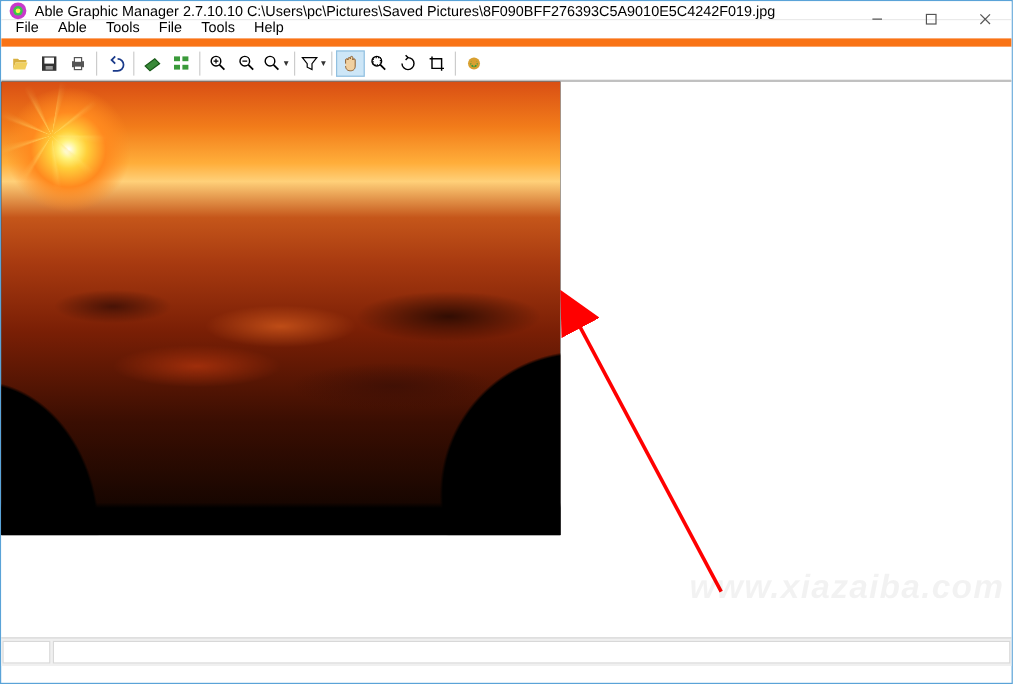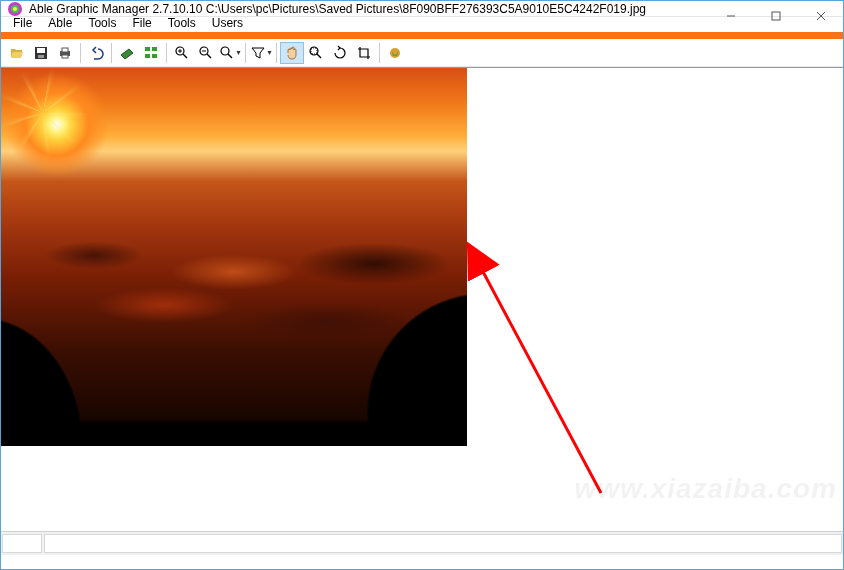--- a/index.html
+++ b/index.html
@@ -87,21 +87,21 @@
       </div>
   </div>
 </div>
 
 <div class="menubar">
   <span class="menu-item">File</span>
   <span class="menu-item">Able</span>
   <span class="menu-item">Tools</span>
   <span class="menu-item">File</span>
   <span class="menu-item">Tools</span>
-  <span class="menu-item">Users</span>
+  <span class="menu-item">Help</span>
 </div>
 
 <div class="toolbar">
   <div class="tool-btn">
       <svg width="16" height="16">
         <path d="M2 4h4l1 1h6v2H4l-2 6z" fill="#d8b040"></path>
         <path d="M4 7h10l-2 6H2z" fill="#f0d060"></path>
       </svg>
     </div>
   <div class="tool-btn">

